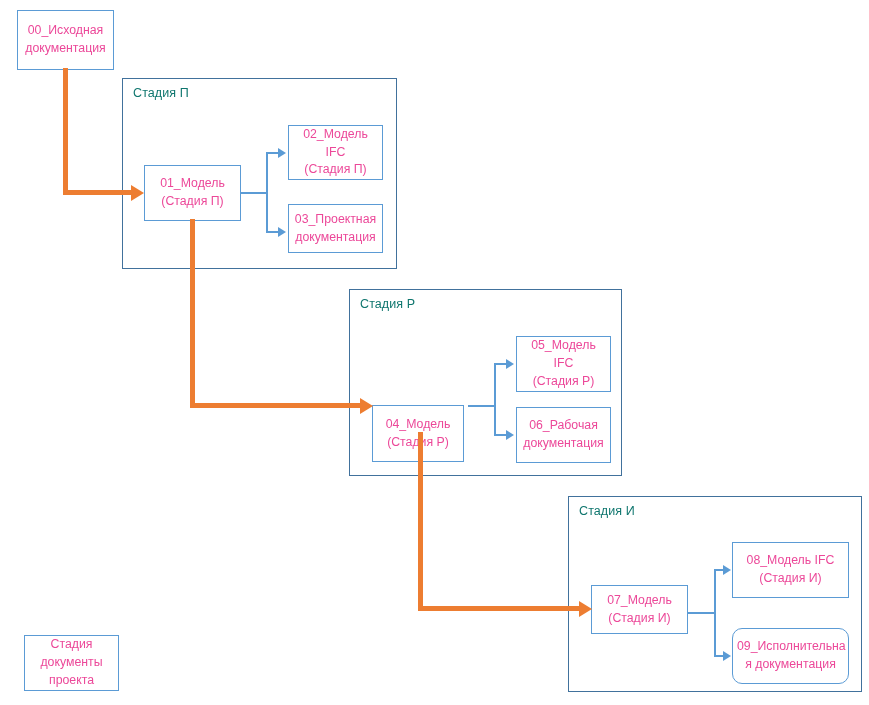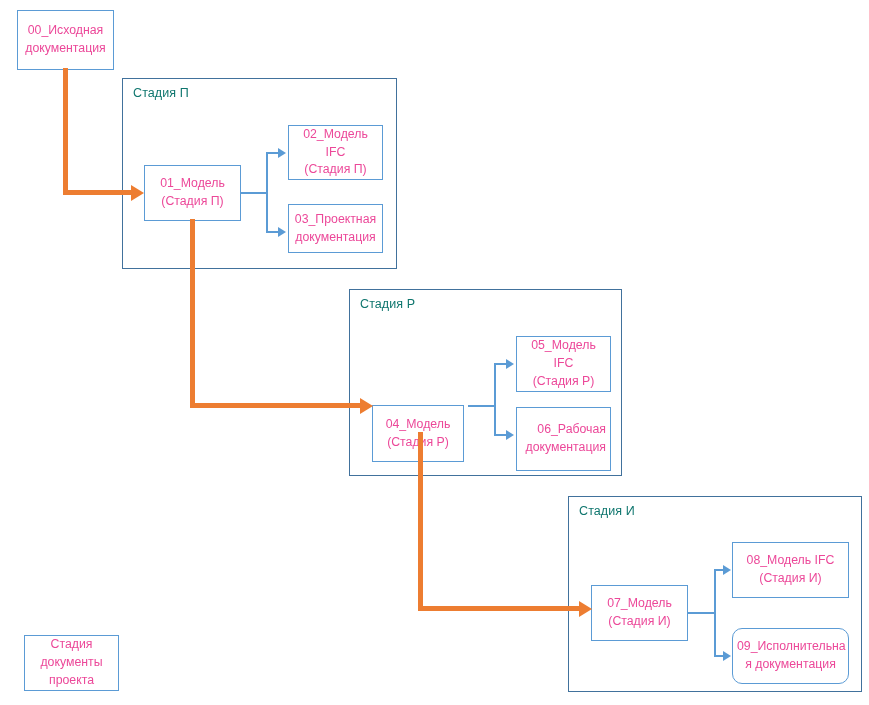--- a/index.html
+++ b/index.html
@@ -181,28 +181,28 @@
     </span>
   </div>
 
   <div class="node" style="left:516px; top:336px; width:95px; height:56px;">
     <span class="lbl">
       <span>05_Модель IFC</span><br>
       <span>(Стадия Р)</span>
     </span>
   </div>
 
-  <div class="node" style="left:516px; top:407px; width:95px; height:64px;text-align:right;">
+  <div class="node" style="left:516px; top:407px; width:95px; height:56px;">
     <span class="lbl">
       <span>06_Рабочая</span><br>
       <span>документация</span>
     </span>
   </div>
 
-  <div class="node" style="left:591px; top:585px; width:97px; height:56px;">
+  <div class="node" style="left:591px; top:585px; width:97px; height:49px;">
     <span class="lbl">
       <span>07_Модель</span><br>
       <span>(Стадия И)</span>
     </span>
   </div>
 
   <div class="node" style="left:732px; top:542px; width:117px; height:56px;justify-content:flex-end;">
     <span class="lbl">
       <span>08_Модель IFC</span><br>
       <span>(Стадия И)</span>

